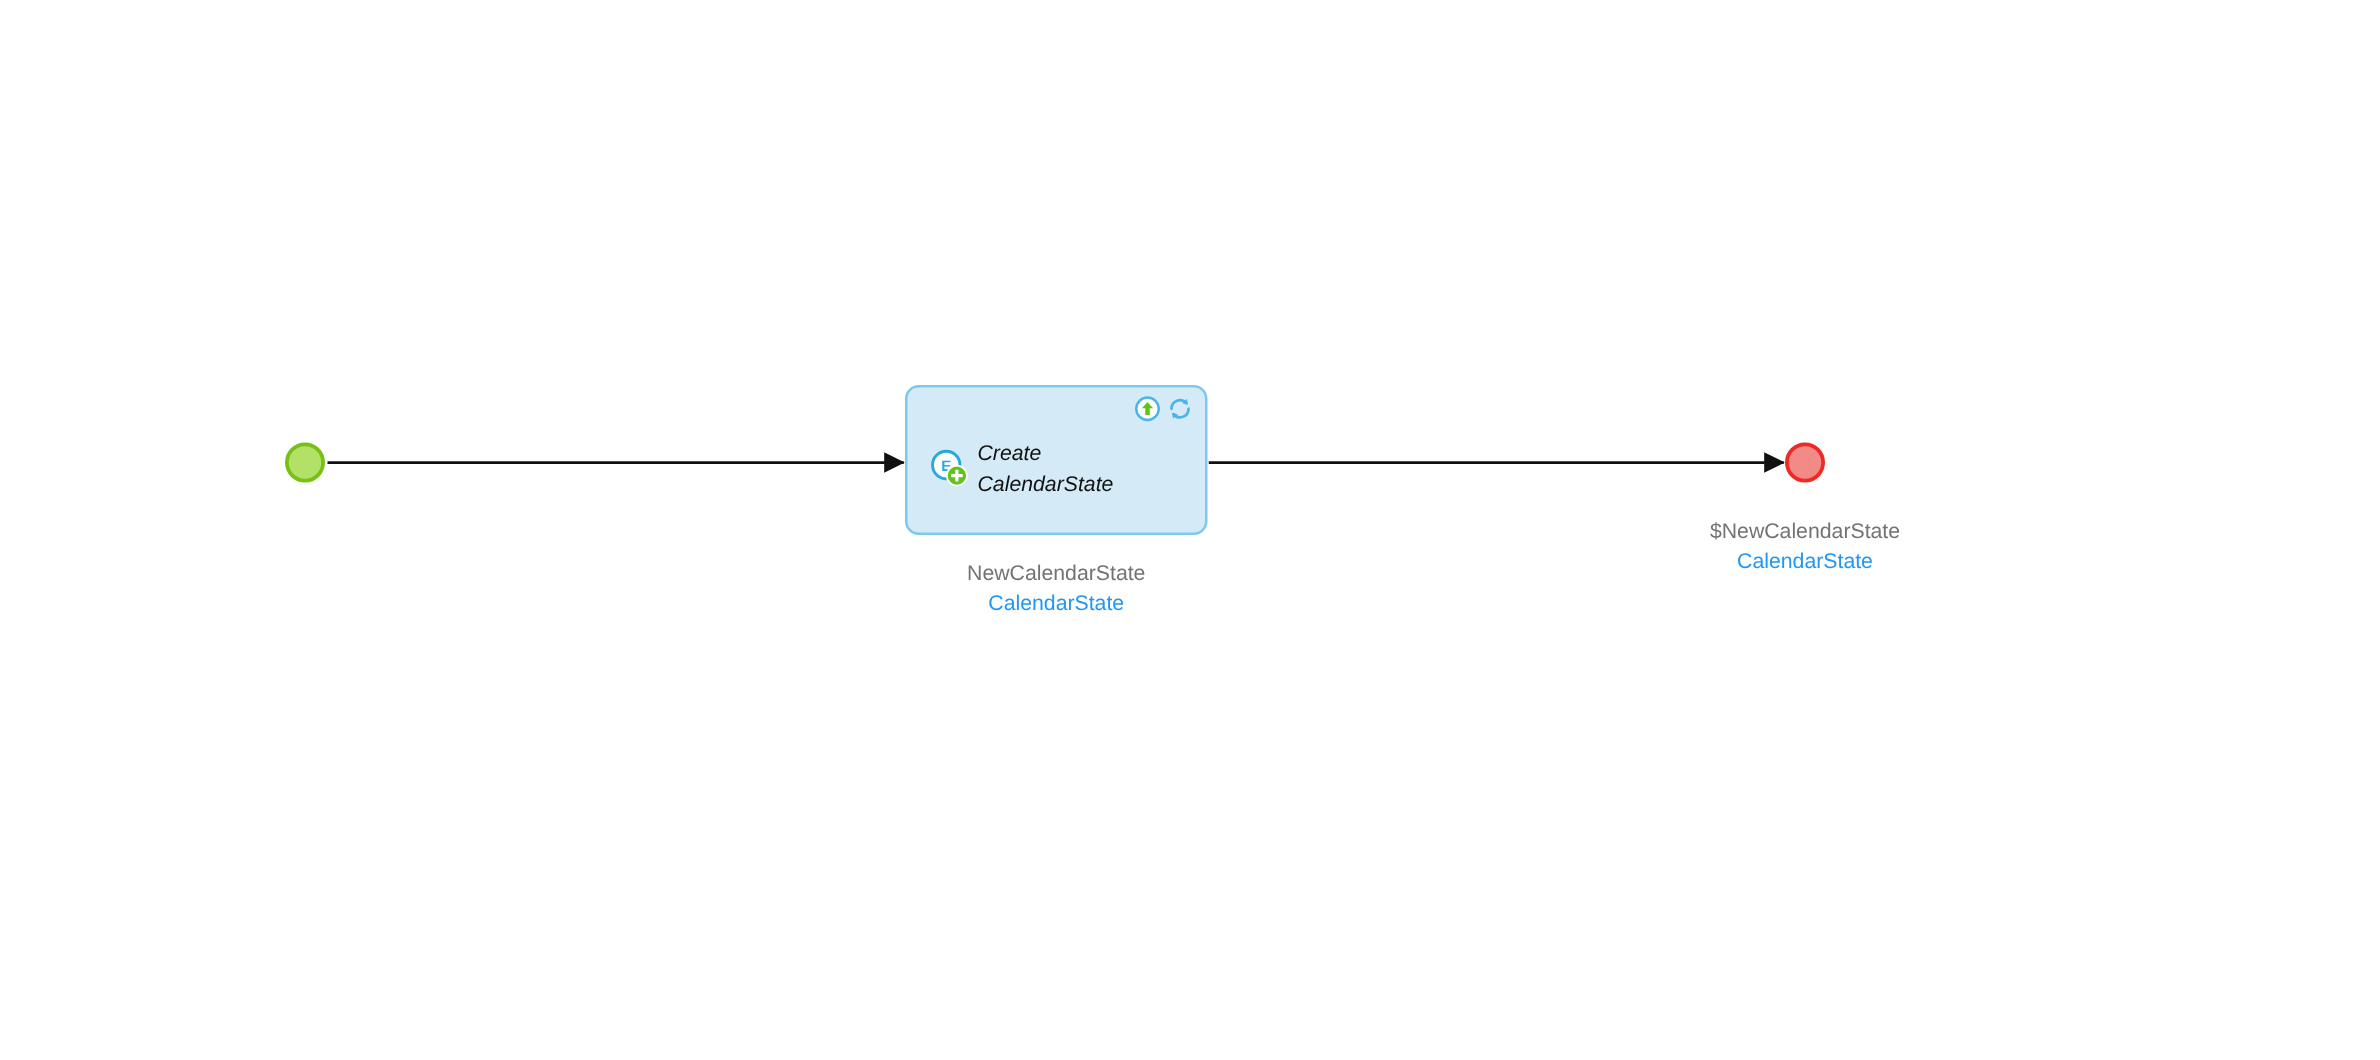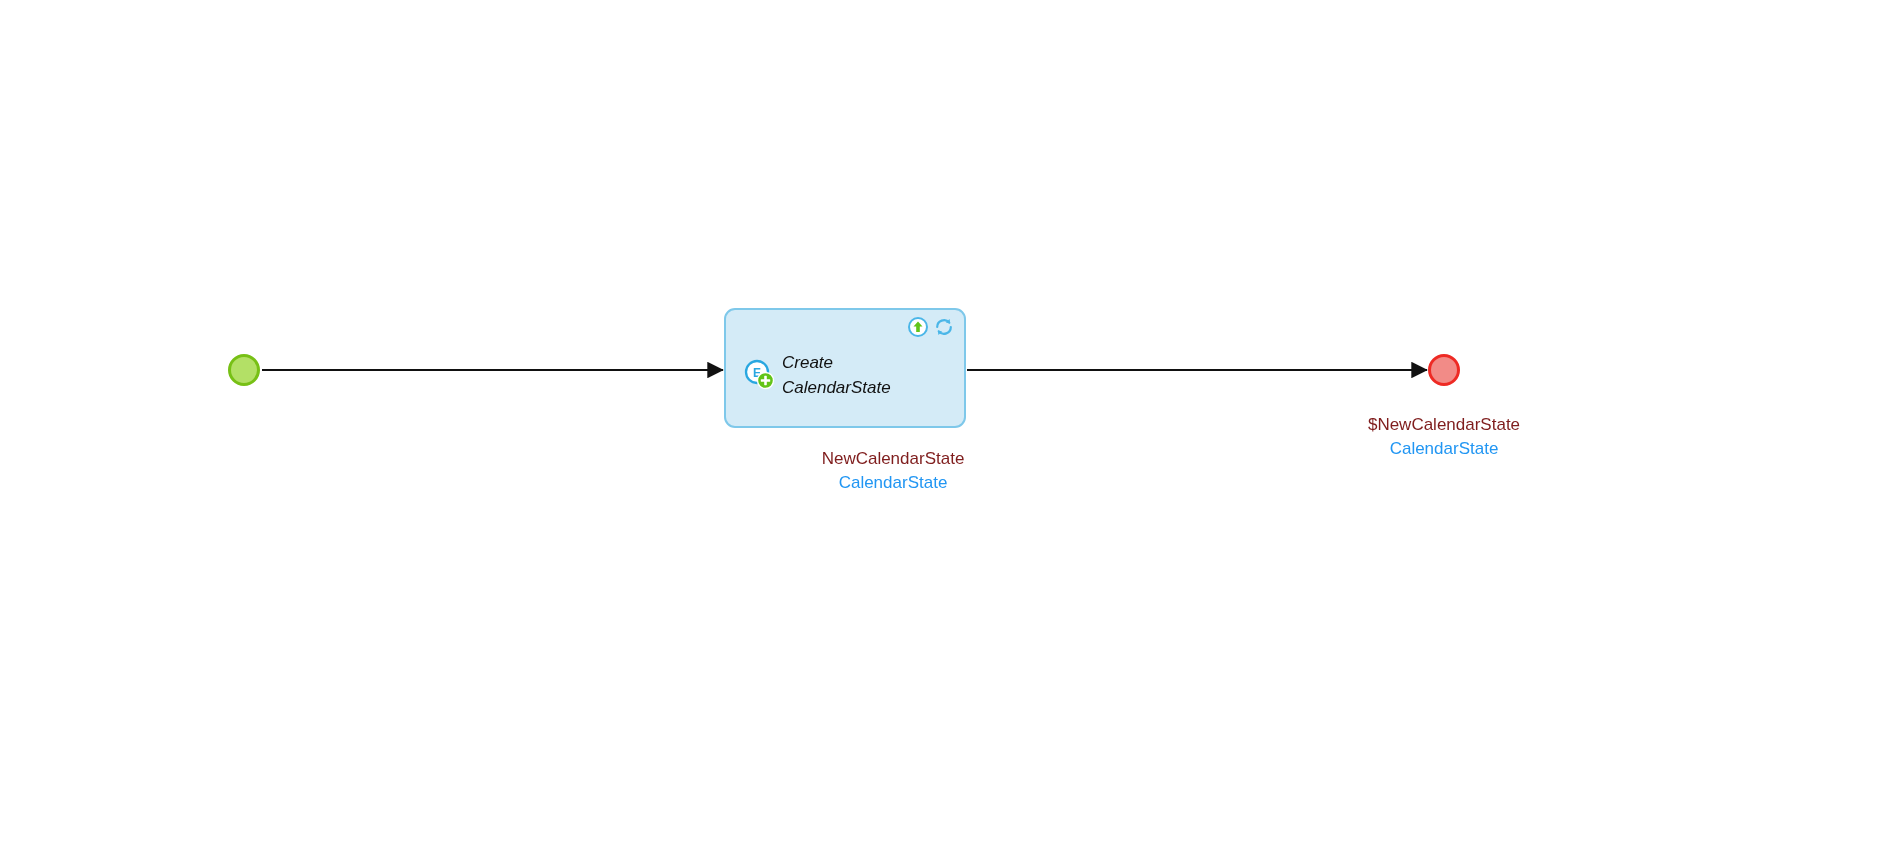--- a/index.html
+++ b/index.html
@@ -107,30 +107,30 @@
 
   
   .caption {
     position: absolute;
     text-align: center;
     white-space: nowrap;
     transform: translateX(-50%);
   }
   .caption-name {
     font-size: 17px;
-    color: #7f1d1d;
+    color: #737373;
     line-height: 24px;
   }
   .caption-type {
     font-size: 17px;
     color: #2196f3;
     line-height: 24px;
   }
 
-  #activity-caption { left: 845px; top: 447px; margin-left: 48px; }
+  #activity-caption { left: 845px; top: 447px; }
   #end-caption { left: 1444px; top: 413px; }
 </style>
 </head>
 <body>
 
 <div id="canvas">
 
   <svg id="wires" viewBox="0 0 1904 848" width="1904" height="848">
     <defs>
       <marker id="arrow" viewBox="0 0 10 10" refX="9.5" refY="5" markerWidth="7.5" markerHeight="7.5" orient="auto-start-reverse">

